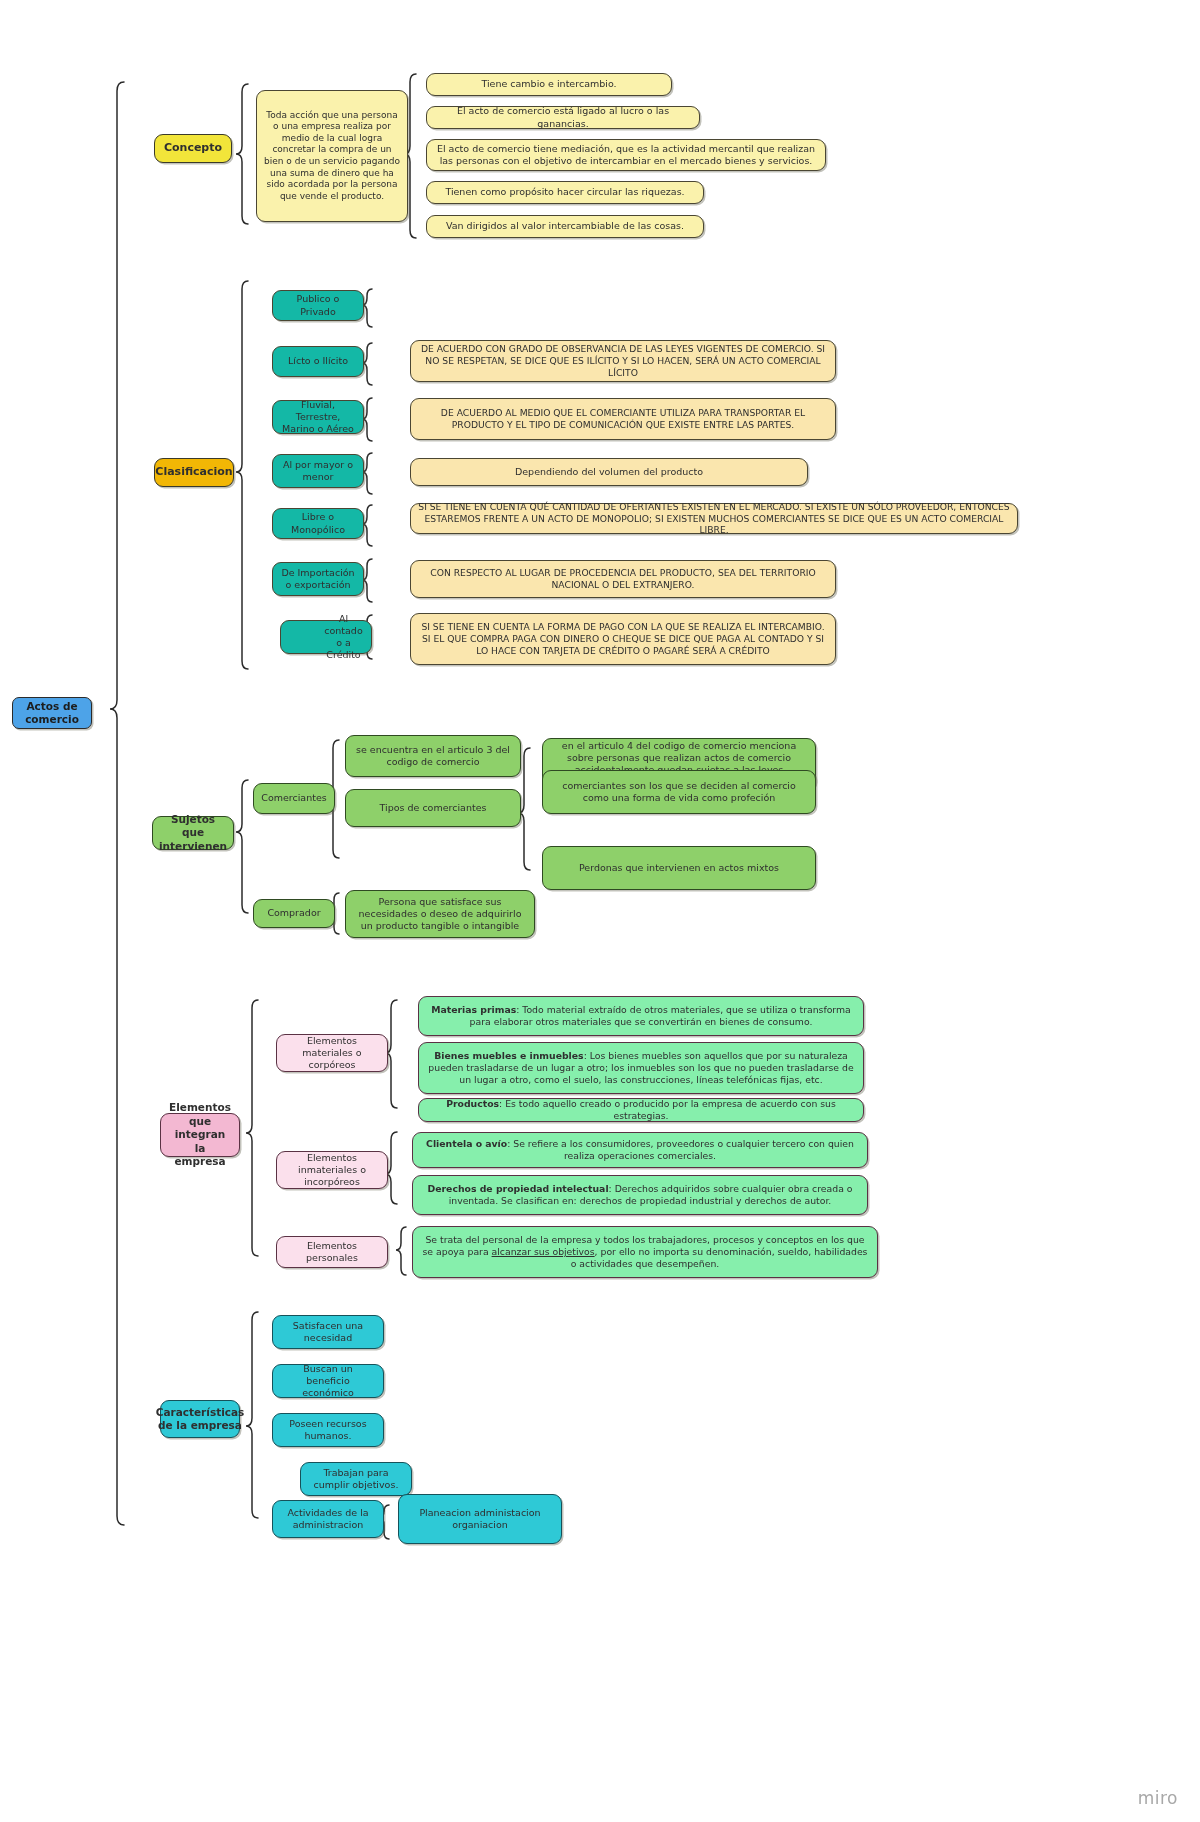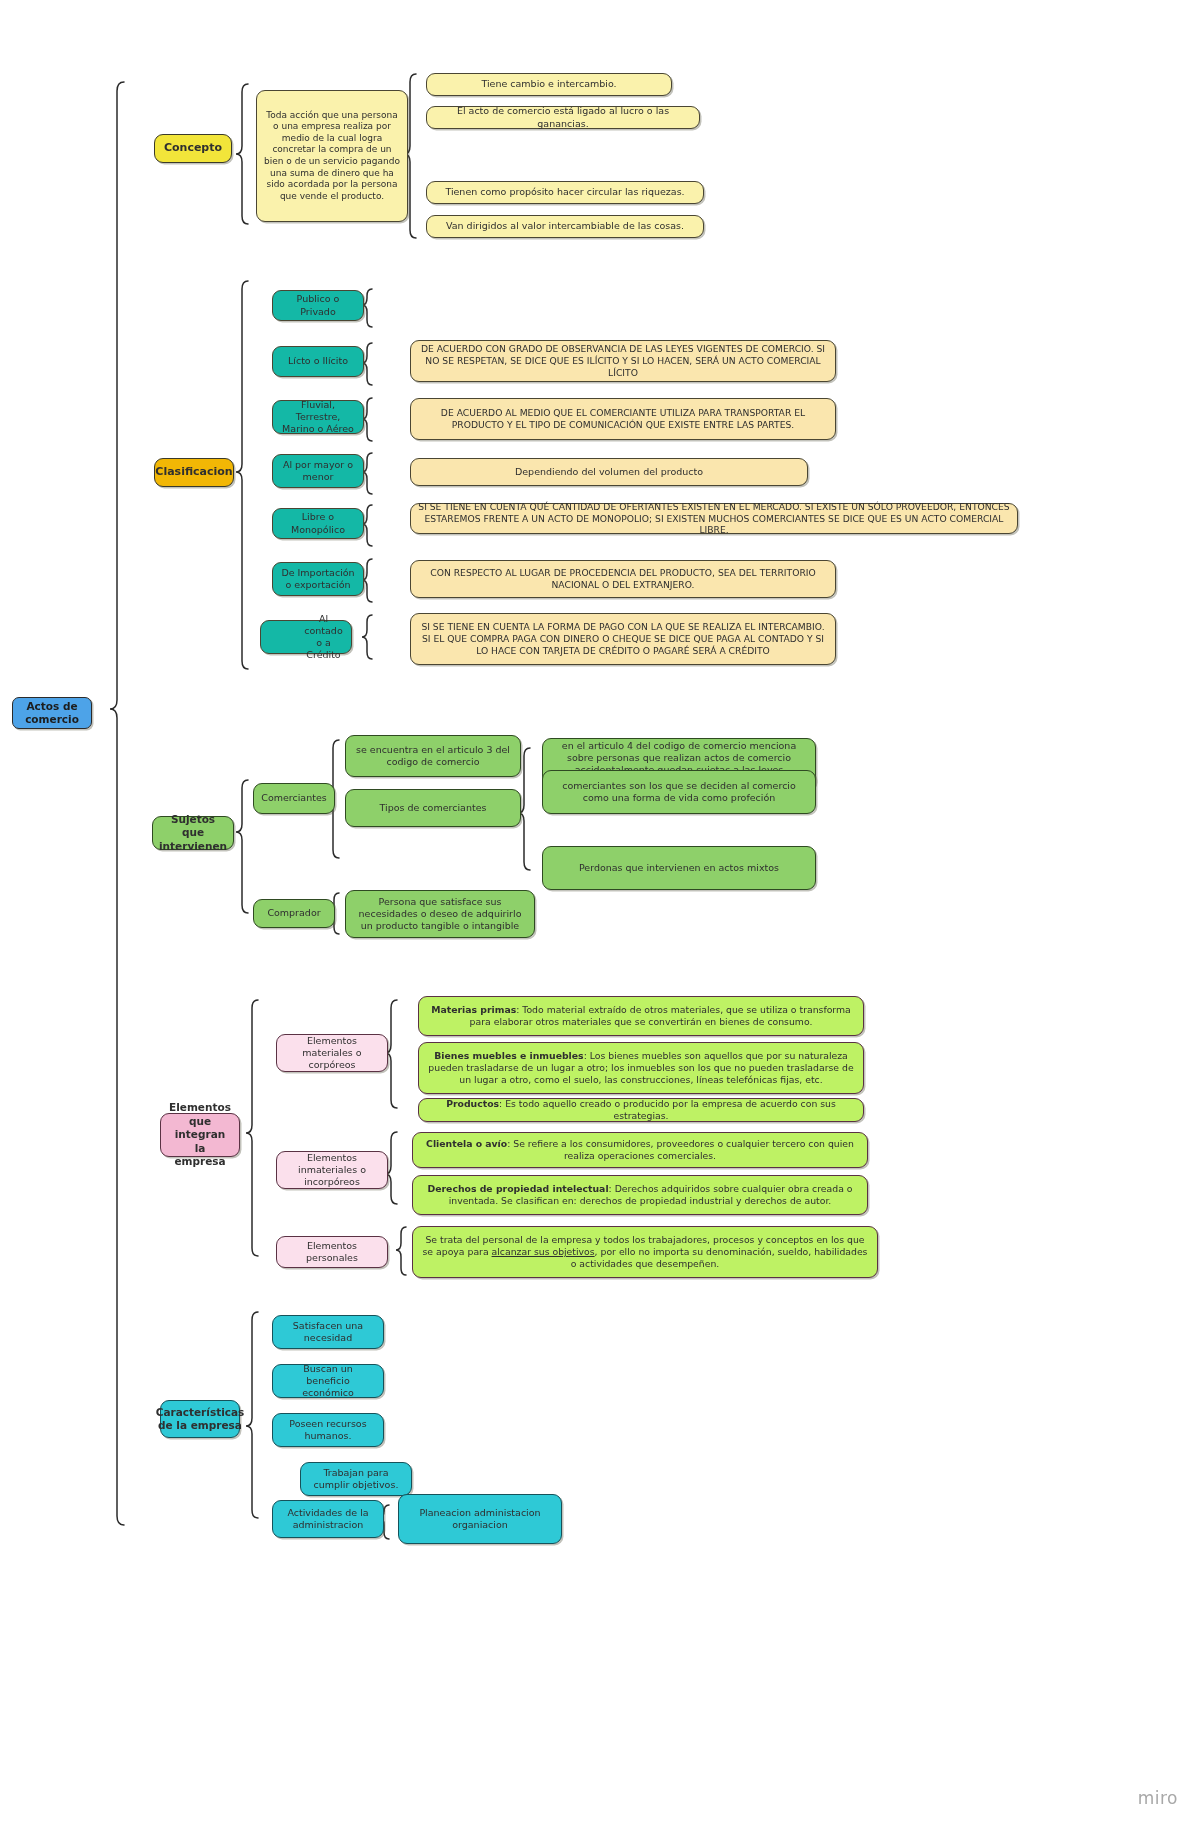--- a/index.html
+++ b/index.html
@@ -36,21 +36,21 @@
   .y-mid  { background:#14b8a6; border-color:#4a4633; font-size:9.5px; }
   .y-caps { background:#fae6ae; border-color:#4a4633; font-size:9.2px; }
 
   
   .g-main { background:#8ed06a; border-color:#2f4a22; font-weight:bold; font-size:10.5px; }
   .g-node { background:#8ed06a; border-color:#2f4a22; font-size:9.5px; }
 
   
   .p-main { background:#f3b8d2; border-color:#5a3244; font-weight:bold; font-size:10.5px; }
   .p-node { background:#fbe0ec; border-color:#5a3244; font-size:9.5px; }
-  .p-desc { background:#bef264; border-color:#5a3244; font-size:9.3px; text-align:center; }
+  .p-desc { background:#86efac; border-color:#5a3244; font-size:9.3px; text-align:center; }
   .p-desc b { font-weight:bold; }
   .p-desc u { text-decoration:underline; }
 
   
   .c-main { background:#2ec9d6; border-color:#16525a; font-weight:bold; font-size:10.5px; }
   .c-node { background:#2ec9d6; border-color:#16525a; font-size:9.5px; }
 
   .watermark {
     position:absolute; right:22px; bottom:14px;
     color:#a8a8a8; font-size:17px; letter-spacing:.5px;
@@ -114,20 +114,23 @@
   <div class="node y-soft" style="left:256px; top:90px; width:152px; height:132px; font-size:9px;">
     <span>Toda acción que una persona o una empresa realiza por medio de la cual logra concretar la compra de un bien o de un servicio pagando una suma de dinero que ha sido acordada por la persona que vende el producto.</span>
   </div>
 
   <div class="node y-soft" style="left:426px; top:73px; width:246px; height:23px;">
     <span>Tiene cambio e intercambio.</span>
   </div>
   <div class="node y-soft" style="left:426px; top:106px; width:274px; height:23px;">
     <span>El acto de comercio está ligado al lucro o las ganancias.</span>
   </div>
+  <div class="node y-soft" style="left:426px; top:139px; width:400px; height:32px;">
+    <span>El acto de comercio tiene mediación, que es la actividad mercantil que realizan las personas con el objetivo de intercambiar en el mercado bienes y servicios.</span>
+  </div>
   <div class="node y-soft" style="left:426px; top:181px; width:278px; height:23px;">
     <span>Tienen como propósito hacer circular las riquezas.</span>
   </div>
   <div class="node y-soft" style="left:426px; top:215px; width:278px; height:23px;">
     <span>Van dirigidos al valor intercambiable de las cosas.</span>
   </div>
 
   <div class="node y-main orange" style="left:154px; top:458px; width:80px; height:29px;">
     <span>Clasificacion</span>
   </div>
@@ -164,21 +167,21 @@
     <span>SI SE TIENE EN CUENTA QUÉ CANTIDAD DE OFERTANTES EXISTEN EN EL MERCADO. SI EXISTE UN SÓLO PROVEEDOR, ENTONCES ESTAREMOS FRENTE A UN ACTO DE MONOPOLIO; SI EXISTEN MUCHOS COMERCIANTES SE DICE QUE ES UN ACTO COMERCIAL LIBRE.</span>
   </div>
 
   <div class="node y-mid" style="left:272px; top:562px; width:92px; height:34px;">
     <span>De Importación o exportación</span>
   </div>
   <div class="node y-caps" style="left:410px; top:560px; width:426px; height:38px;">
     <span>CON RESPECTO AL LUGAR DE PROCEDENCIA DEL PRODUCTO, SEA DEL TERRITORIO NACIONAL O DEL EXTRANJERO.</span>
   </div>
 
-  <div class="node y-mid" style="left:260px; top:620px; width:92px; height:34px;padding-left:42px;">
+  <div class="node y-mid" style="left:280px; top:620px; width:92px; height:34px;padding-left:42px;">
     <span>Al contado o a Crédito</span>
   </div>
   <div class="node y-caps" style="left:410px; top:613px; width:426px; height:52px;">
     <span>SI SE TIENE EN CUENTA LA FORMA DE PAGO CON LA QUE SE REALIZA EL INTERCAMBIO. SI EL QUE COMPRA PAGA CON DINERO O CHEQUE SE DICE QUE PAGA AL CONTADO Y SI LO HACE CON TARJETA DE CRÉDITO O PAGARÉ SERÁ A CRÉDITO</span>
   </div>
 
   <div class="node g-main" style="left:152px; top:816px; width:82px; height:34px;">
     <span>Sujetos que intervienen</span>
   </div>
 

